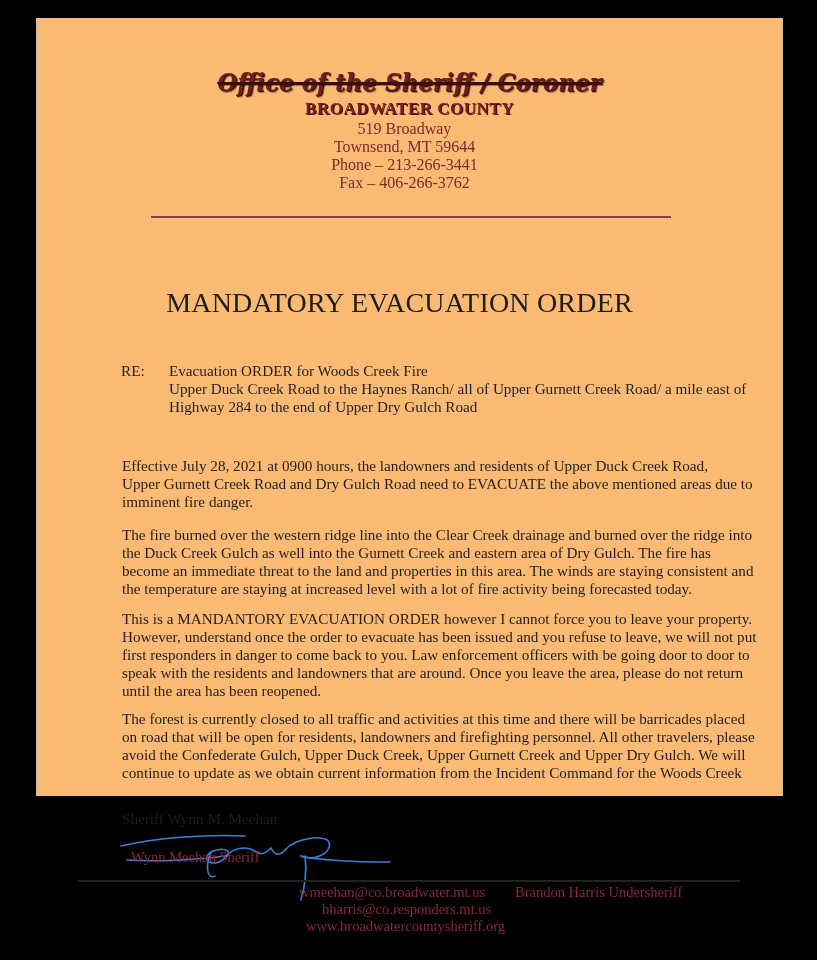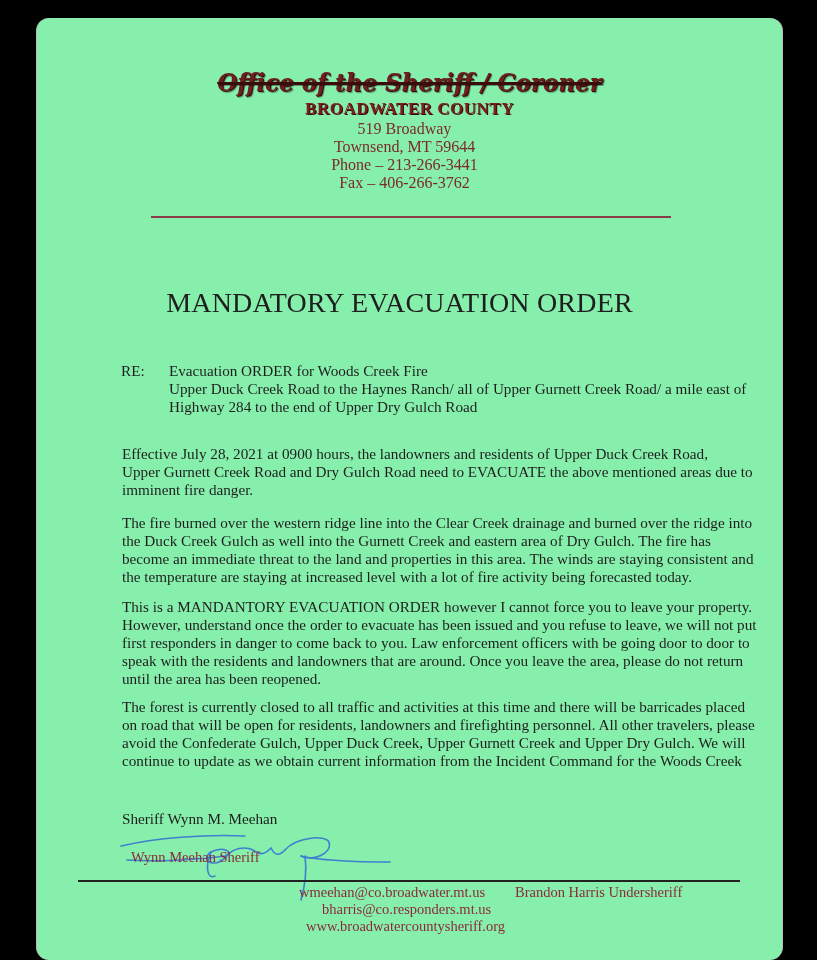--- a/index.html
+++ b/index.html
@@ -1,22 +1,22 @@
 <!DOCTYPE html>
 <html><head>
 <meta charset="utf-8">
 <style>
   html, body { margin: 0; padding: 0; }
   body {
     width: 817px; height: 960px; background: #000; position: relative; overflow: hidden;
     font-family: "Liberation Serif", serif;
   }
   .page {
-    position: absolute; left: 36px; top: 18px; width: 745px; height: 942px;
-    background: #86efac; border-left: 1px solid #bbb; border-right: 1px solid #bbb; border-radius: 13px;
+    position: absolute; left: 36px; top: 18px; width: 745px; height: 778px;
+    background: #fdba74; border-left: 1px solid #bbb; border-right: 1px solid #bbb;
   }
   .abs { position: absolute; }
   .office-title {
     left: 0; right: 0; top: 50px; text-align: center;
     font-family: "DejaVu Serif", serif; font-weight: bold; font-style: italic;
     font-size: 25px; color: #6e1f1f; letter-spacing: 0px;
     text-shadow: 1px 1px 0 #3a0c0c, 2px 2px 1px rgba(0,0,0,0.35);
     text-decoration: line-through; text-decoration-color: #3a0c0c; text-decoration-thickness: 2px;
     transform: scaleX(0.92); white-space: nowrap;
   }
@@ -30,21 +30,21 @@
     font-size: 16px; color: #7a2a2a; transform: translateX(-5px);
   }
   .red-rule { left: 114px; top: 198px; width: 520px; height: 2px; background: #8a3a4a; }
   .main-title {
     left: 0; right: 0; top: 269px; text-align: center; transform: translateX(-10px);
     font-size: 28px; color: #1e1e1e; letter-spacing: 0.2px;
   }
   .body-text { font-size: 15.2px; color: #1e1e1e; line-height: 18px; }
   .re-label { left: 84px; top: 344px; }
   .re-block { left: 132px; top: 344px; width: 600px; }
-  .para { left: 85px; width: 650px; }
+  .para { left: 85px; width: 650px; margin-top: 12px; }
   .sig-name { left: 85px; top: 792px; }
   .bottom-rule { left: 41px; top: 862px; width: 662px; height: 2px; background: #222; }
   .footer { font-size: 14.5px; color: #8a2a3a; }
   .sig-svg { left: 78px; top: 808px; }
 </style>
 </head>
 <body>
 
 <div class="page">
 

